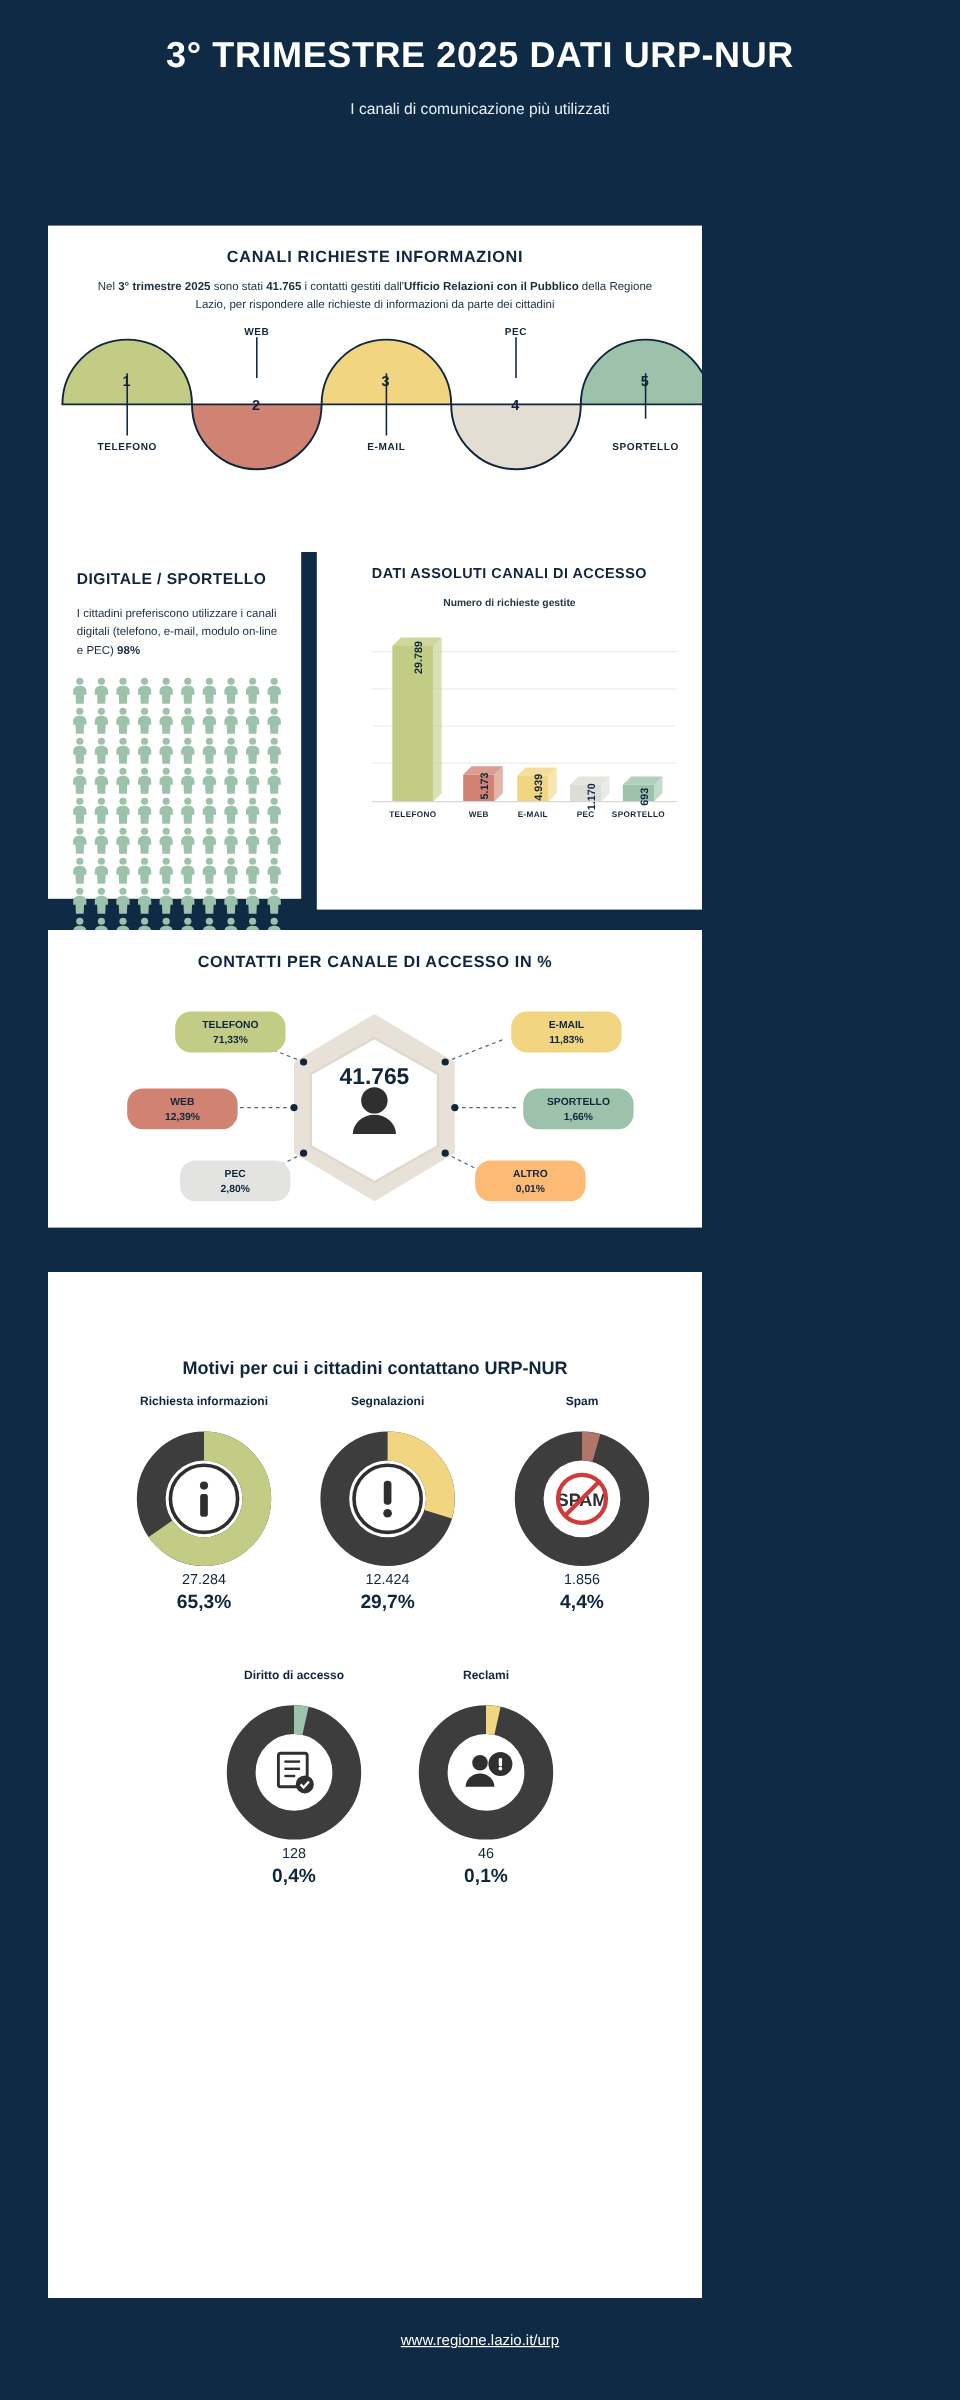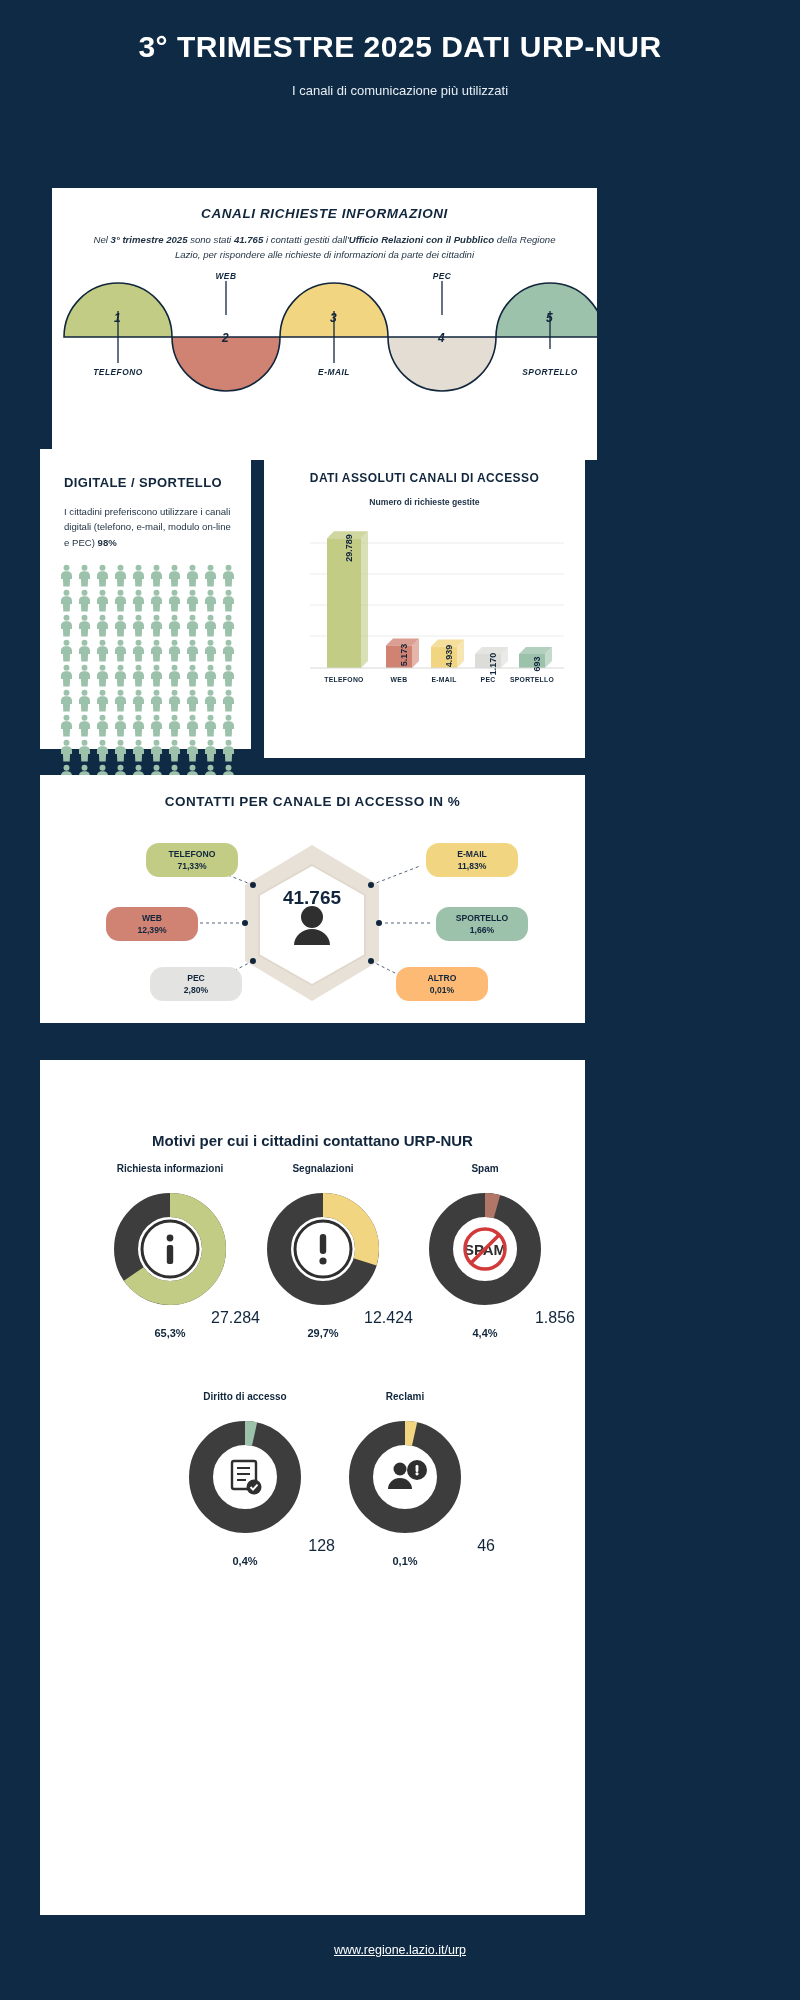--- a/index.html
+++ b/index.html
@@ -29,21 +29,21 @@
     font-weight: normal;
   }
 
   
   .card {
     background: #ffffff;
     position: absolute;
   }
 
   
-  #card1 { left: 52px; top: 188px; width: 545px; height: 272px; font-style: italic; }
+  #card1 { left: 40px; top: 188px; width: 545px; height: 272px; }
   .c1-title {
     text-align: center;
     font-size: 13.5px;
     font-weight: bold;
     letter-spacing: 0.6px;
     margin-top: 18px;
   }
   .c1-desc {
     text-align: center;
     font-size: 9.6px;
@@ -121,22 +121,22 @@
 
   
   #card5 { left: 40px; top: 1060px; width: 545px; height: 855px; }
   .c5-title {
     text-align: center; font-size: 15px; font-weight: bold;
     color: #11263c; margin-top: 72px;
   }
   .donut-label {
     text-align: center; font-size: 10px; font-weight: bold; color:#11263c;
   }
-  .donut-value { text-align: right; font-size: 16px; color:#11263c; margin-top: 6px;}
-  .donut-pct { text-align: center; font-size: 11px; font-weight: bold; color:#11263c; margin-top: 2px;}
+  .donut-value { text-align: center; font-size: 12px; color:#11263c; margin-top: 6px;}
+  .donut-pct { text-align: center; font-size: 16px; font-weight: bold; color:#11263c; margin-top: 2px;}
 
   .footer-link {
     position: absolute;
     left: 0; right: 0;
     top: 1943px;
     text-align: center;
     color: #ffffff;
     font-size: 12.5px;
     text-decoration: underline;
   }

